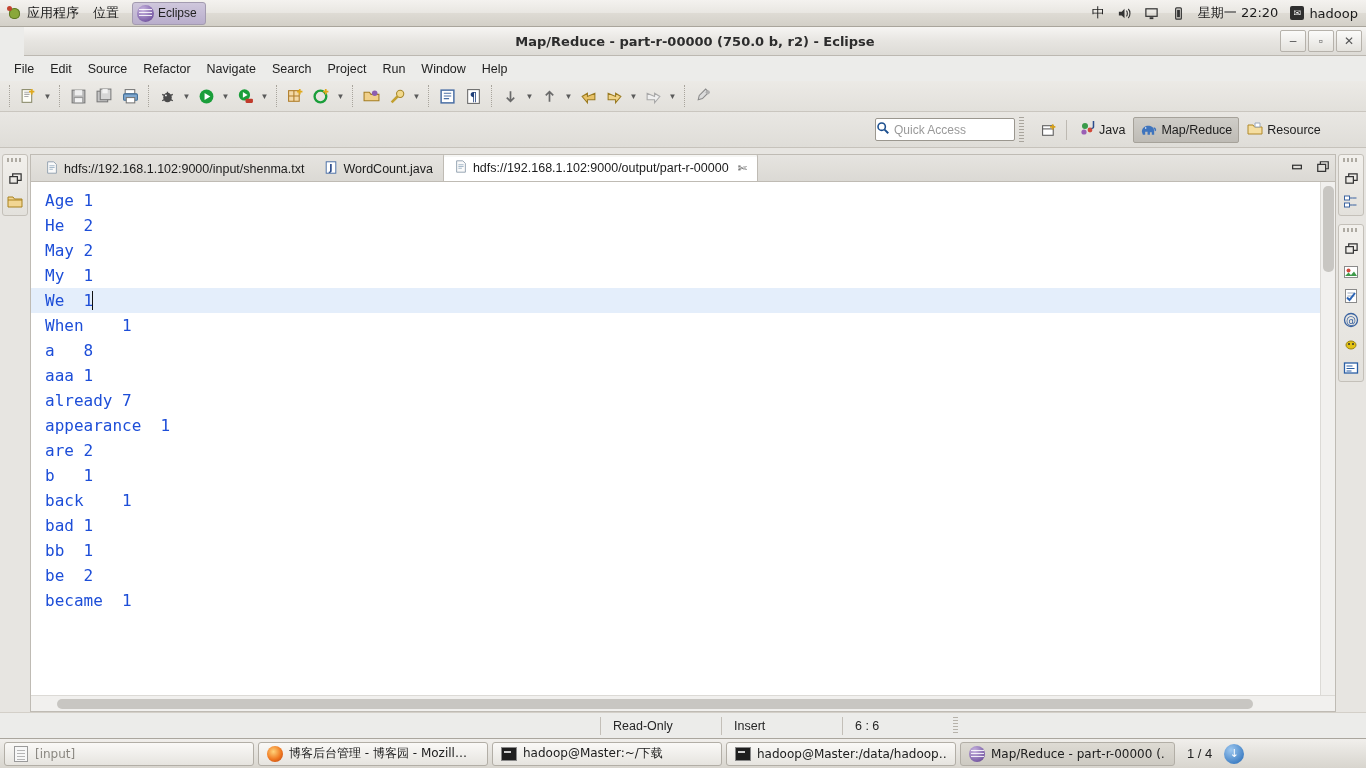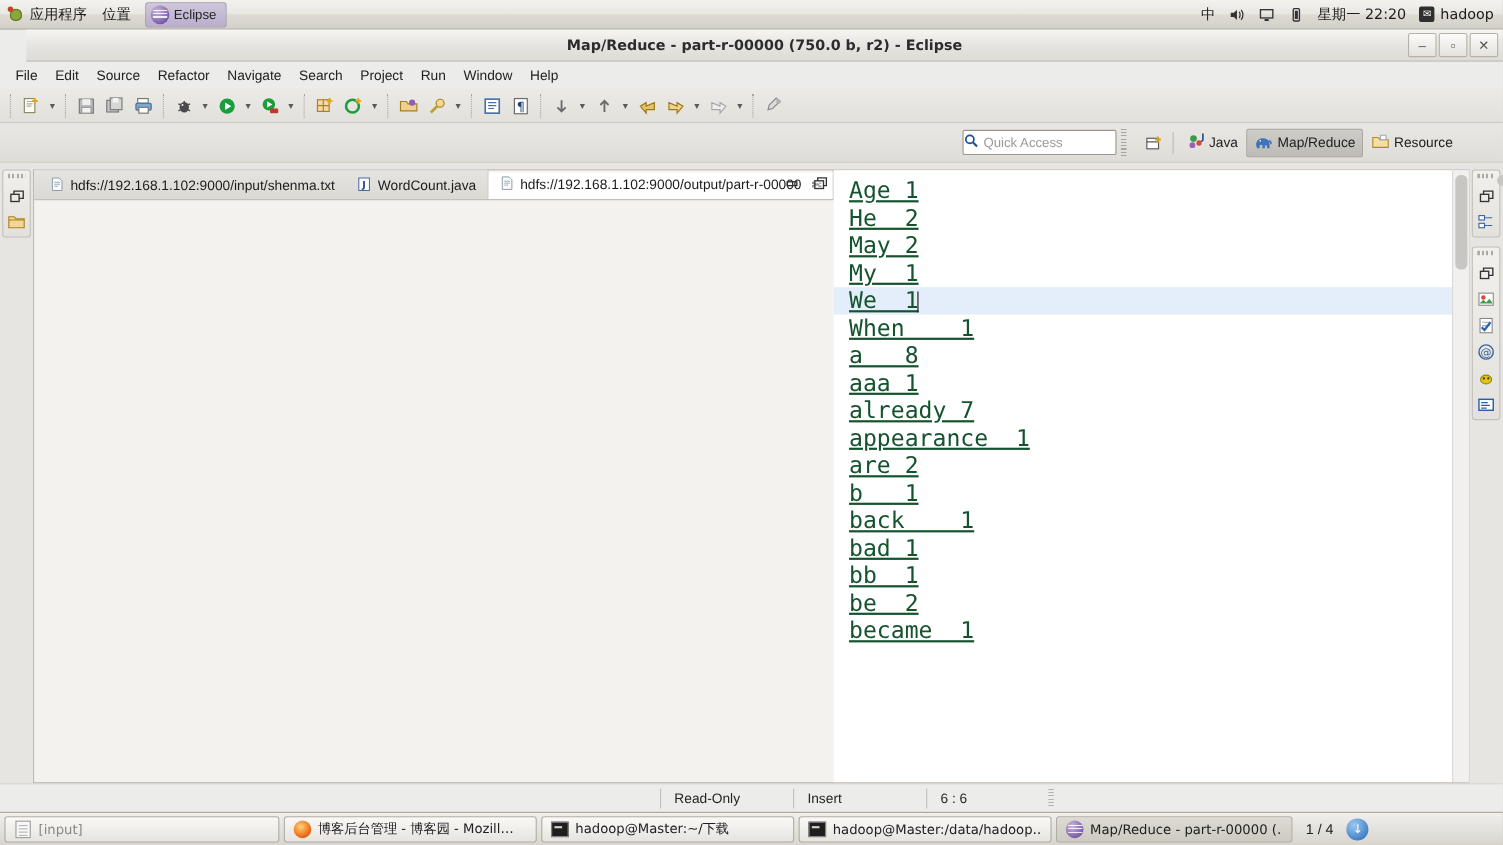--- a/index.html
+++ b/index.html
@@ -175,21 +175,21 @@
   .strip-grip {
     width: 16px; height: 4px;
     background: repeating-linear-gradient(to right, #aeaaa2 0 2px, transparent 2px 4px);
     margin-bottom: 1px;
   }
   .strip-ico { width: 18px; height: 18px; display:flex; align-items:center; justify-content:center; }
 
   
   #editor-stack {
     flex: 1; margin: 6px 0 0 0;
-    display: flex; flex-direction: row;
+    display: flex; flex-direction: column;
     border: 1px solid #bfbbb4;
     background: #f3f2ef;
     min-width: 0;
   }
   #tab-row {
     height: 27px; display: flex; align-items: flex-end;
     background: linear-gradient(to bottom, #e6e4e0, #dbd9d4);
     border-bottom: 1px solid #bfbbb4;
     position: relative; padding-left: 4px;
   }
@@ -213,24 +213,23 @@
   .tt-btn { width: 16px; height: 16px; display: flex; align-items:center; justify-content:center; }
 
   #editor-surface { flex: 1; display: flex; position: relative; background: #fff; min-height: 0; }
   #code-area {
     flex: 1; position: relative; overflow: hidden;
     background: #fff; padding: 6px 0 0 10px;
   }
   .code-line {
     height: 25px; line-height: 25px;
     font-family: "DejaVu Sans Mono", monospace;
-    font-size: 21px; color: #14532d;
+    font-size: 16px; color: #1d4ed8;
     white-space: pre;
     padding-left: 4px;
-    text-decoration: underline;
   }
   .code-line.current {
     background: #e4eefb;
     margin-left: -10px; padding-left: 14px;
     width: calc(100% + 10px);
   }
   .caret {
     display: inline-block; width: 1px; height: 19px;
     background: #111; vertical-align: -4px; margin-left: -1px;
   }

